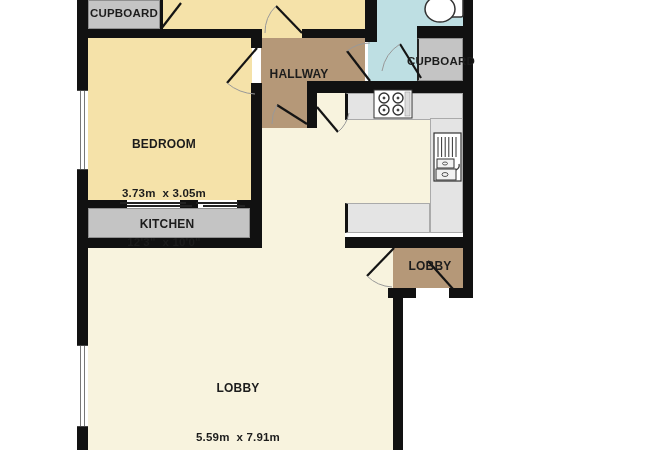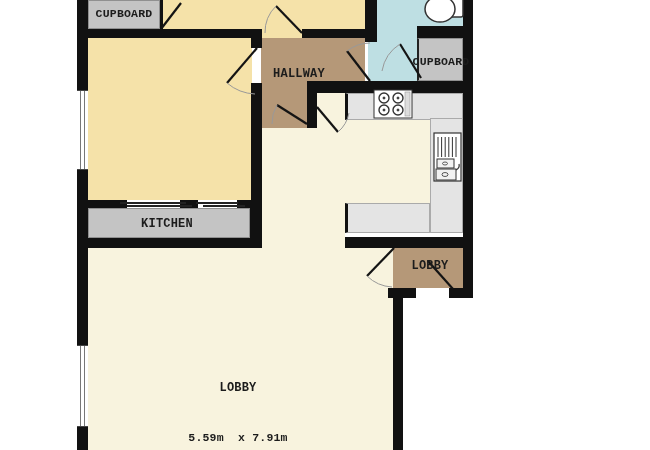--- a/index.html
+++ b/index.html
@@ -1,17 +1,17 @@
 <!DOCTYPE html>
 <html style="--canvas: #ffffff; --wall: #111111; --room_tan: #f5e2a9; --hallway_brown: #b59878; --bathroom_blue: #bedfe3; --storage_gray: #c4c4c4; --counter_gray: #e4e4e4; --floor_cream: #f8f3de; --door_line: #141414; --arc_gray: #999999; --fixture_stroke: #333333; --label_color: #1c1c1c;"><head>
 <meta charset="utf-8">
 <style>
   html,body{margin:0;padding:0;background:#fff;}
   #plan{position:relative;width:650px;height:450px;background:var(--canvas,#fff);overflow:hidden;
-        font-family:Liberation Mono, monospace;}
+        font-family:Liberation Sans, sans-serif;}
   #plan div{position:absolute;box-sizing:border-box;}
   .floor{z-index:1;}
   .tan{background:var(--room_tan,#f5e2a9);}
   .brown{background:var(--hallway_brown,#b59878);}
   .blue{background:var(--bathroom_blue,#bedfe3);}
   .storage{background:var(--storage_gray,#c4c4c4);border:1px solid #909090;}
   .counter{background:var(--counter_gray,#e4e4e4);border:1px solid #aaa;}
   .cream{background:var(--floor_cream,#f8f3de);}
   .wall{background:var(--wall,#111);z-index:3;}
   .window{background:#fff;border-top:1px solid #444;border-bottom:1px solid #444;z-index:4;}
@@ -123,20 +123,25 @@
       <rect x="437" y="159" width="17" height="9" fill="#f2f2f2" stroke-width="1"></rect>
       <ellipse cx="445" cy="163.5" rx="2.5" ry="1.5" stroke-width="0.8"></ellipse>
       <rect x="436" y="169" width="20" height="11" fill="#f2f2f2" stroke-width="1"></rect>
       <ellipse cx="445" cy="174.5" rx="3" ry="2" stroke-width="0.8"></ellipse>
       <path d="M456,170 q4,-2 3,-6" stroke-width="1.2"></path>
     </g>
   </svg>
 
   <div class="label room-name" style="left:124px;top:7px;font-size:11.5px">CUPBOARD</div>
 
+  <div class="label" style="left:164px;top:102px">
+    <div style="position:static" class="room-name">BEDROOM</div>
+    <div style="position:static" class="dim">3.73m  x 3.05m</div>
+    <div style="position:static" class="dim">12'3"  x 10'0"</div>
+  </div>
 
   <div class="label room-name" style="left:299px;top:68px">HALLWAY</div>
 
   <div class="label room-name" style="left:441px;top:55px;font-size:11.5px">CUPBOARD</div>
 
 
   <div class="label room-name" style="left:167px;top:218px">KITCHEN</div>
 
   <div class="label room-name" style="left:430px;top:260px">LOBBY</div>
 

